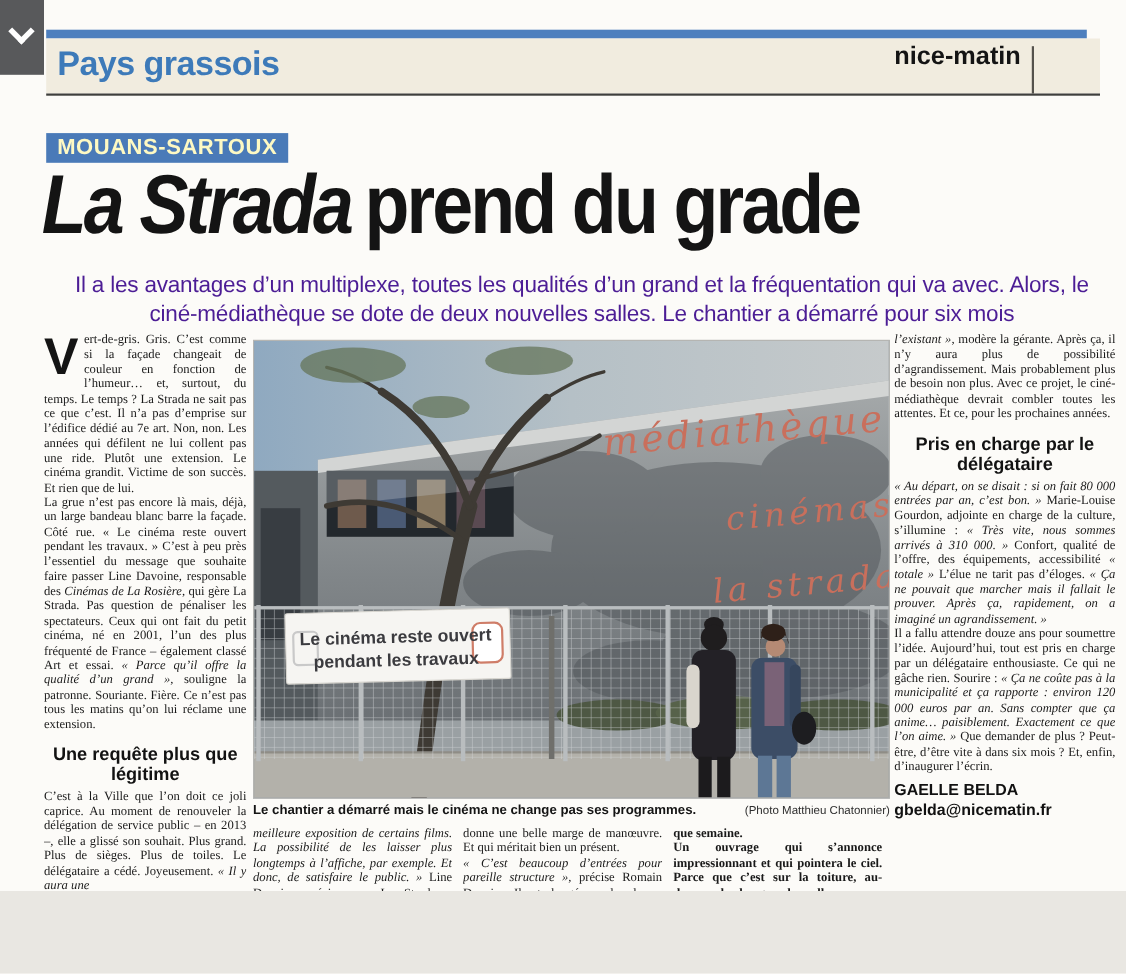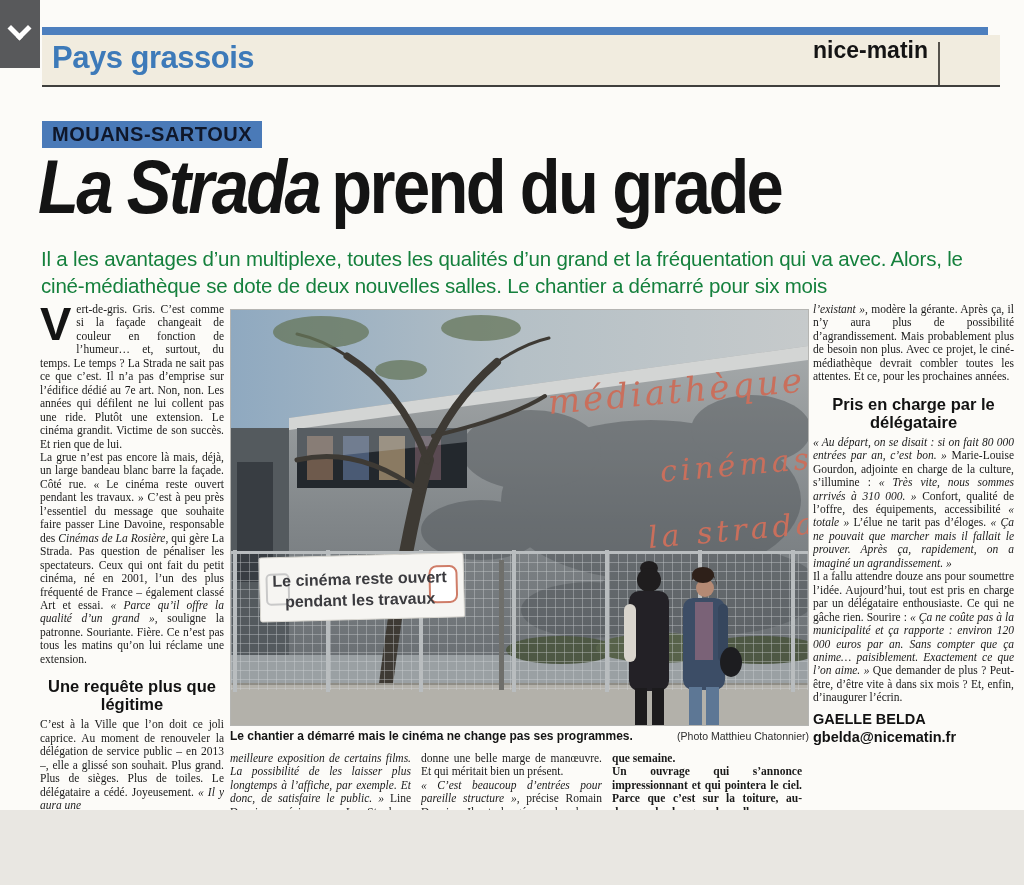--- a/index.html
+++ b/index.html
@@ -15,28 +15,28 @@
   .band{left:42px;top:35px;width:958px;height:50px;background:#f1ecdf;}
   .band-rule{left:42px;top:85px;width:958px;height:2px;background:#3f3f3d;}
   .section-title{left:52px;top:41px;font:700 31px/1.1 "Liberation Sans",sans-serif;
                  color:#3d7ab9;letter-spacing:-.5px;}
   .masthead{left:700px;top:40px;width:228px;text-align:right;font-family:"Liberation Sans",sans-serif;}
   .paper{font-weight:700;font-size:23px;line-height:20px;color:#141414;}
   .edition-date{font-size:14.5px;line-height:18px;color:#1c1c1c;}
   .masthead-vline{left:938px;top:42px;width:2px;height:43px;background:#55524c;}
 
   
-  .kicker{left:42px;top:121px;background:#4a7ab8;color:#0f172a;padding:3px 10px 4px;
+  .kicker{left:42px;top:121px;background:#4a7ab8;color:#fef9c3;padding:3px 10px 4px;
           font:700 20px/1 "Liberation Sans",sans-serif;letter-spacing:.5px;}
   .headline{left:38px;top:146px;width:1100px;font:700 76px/82px "Liberation Sans",sans-serif;
             color:#141414;letter-spacing:-3px;transform:scaleX(.88);transform-origin:left top;
             white-space:nowrap;}
   .headline .hl-it{font-style:italic;padding-right:14px;}
-  .standfirst{left:41px;top:245px;width:952px;font:400 20.5px/27px "Liberation Sans",sans-serif;
-              color:#15803d;letter-spacing:-.2px;}
+  .standfirst{left:53px;top:245px;width:952px;font:400 20.5px/27px "Liberation Sans",sans-serif;
+              color:#4c1d95;letter-spacing:-.2px;text-align:center;}
 
   
   .bodycol{font-size:11.5px;line-height:13.45px;text-align:justify;color:#191919;overflow:hidden;}
   .bodycol p{margin:0;}
   .it{font-style:italic;}
   .col1{left:40px;top:303px;width:184px;height:582px;}
   .col2{left:230px;top:752px;width:181px;height:133px;}
   .col3{left:421px;top:752px;width:181px;height:133px;}
   .col4{left:612px;top:752px;width:190px;height:133px;font-weight:bold;}
   .col5{left:813px;top:303px;width:201px;height:556px;}

